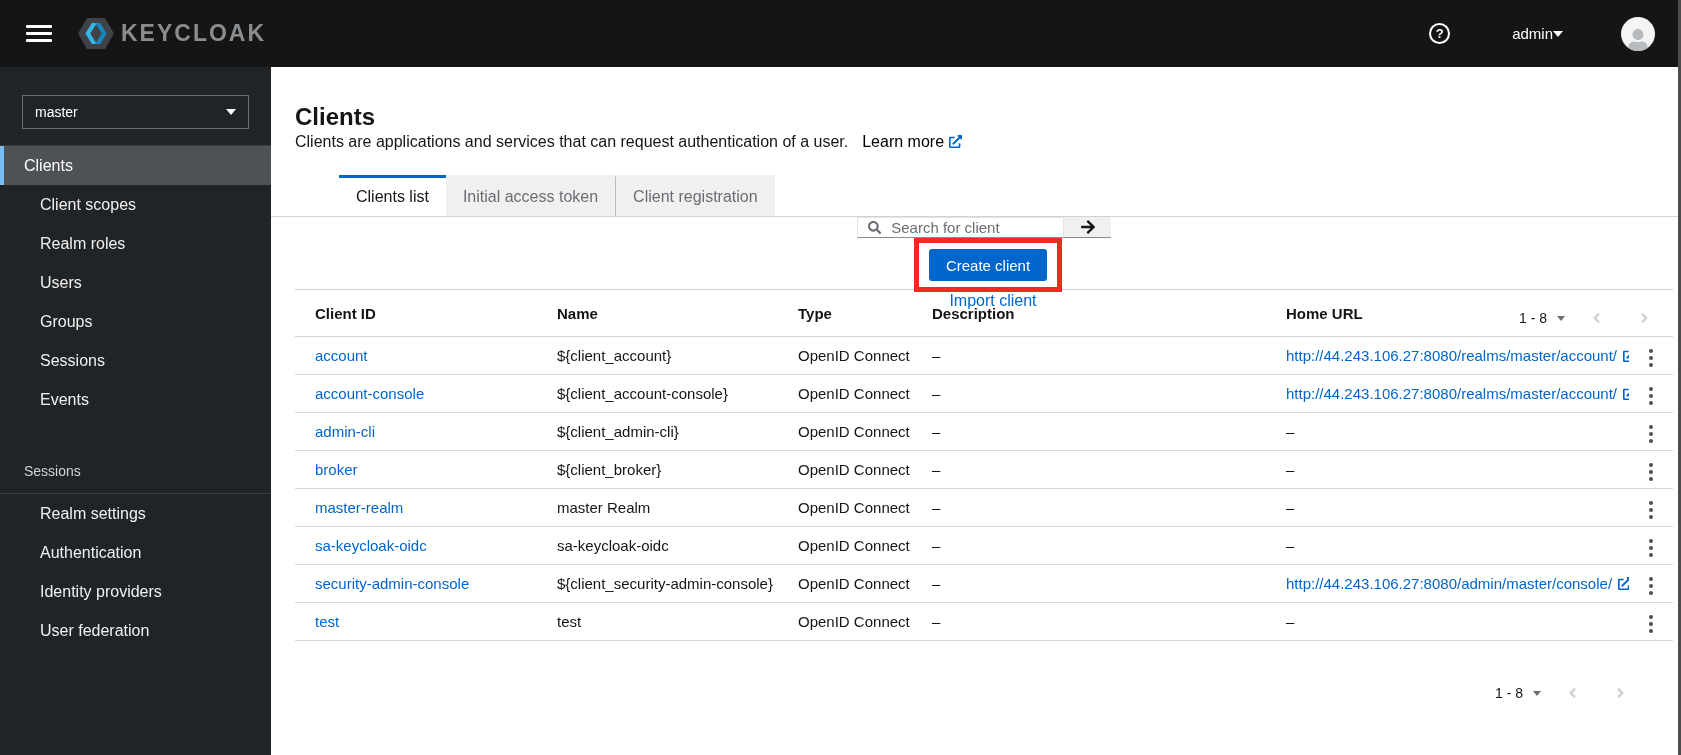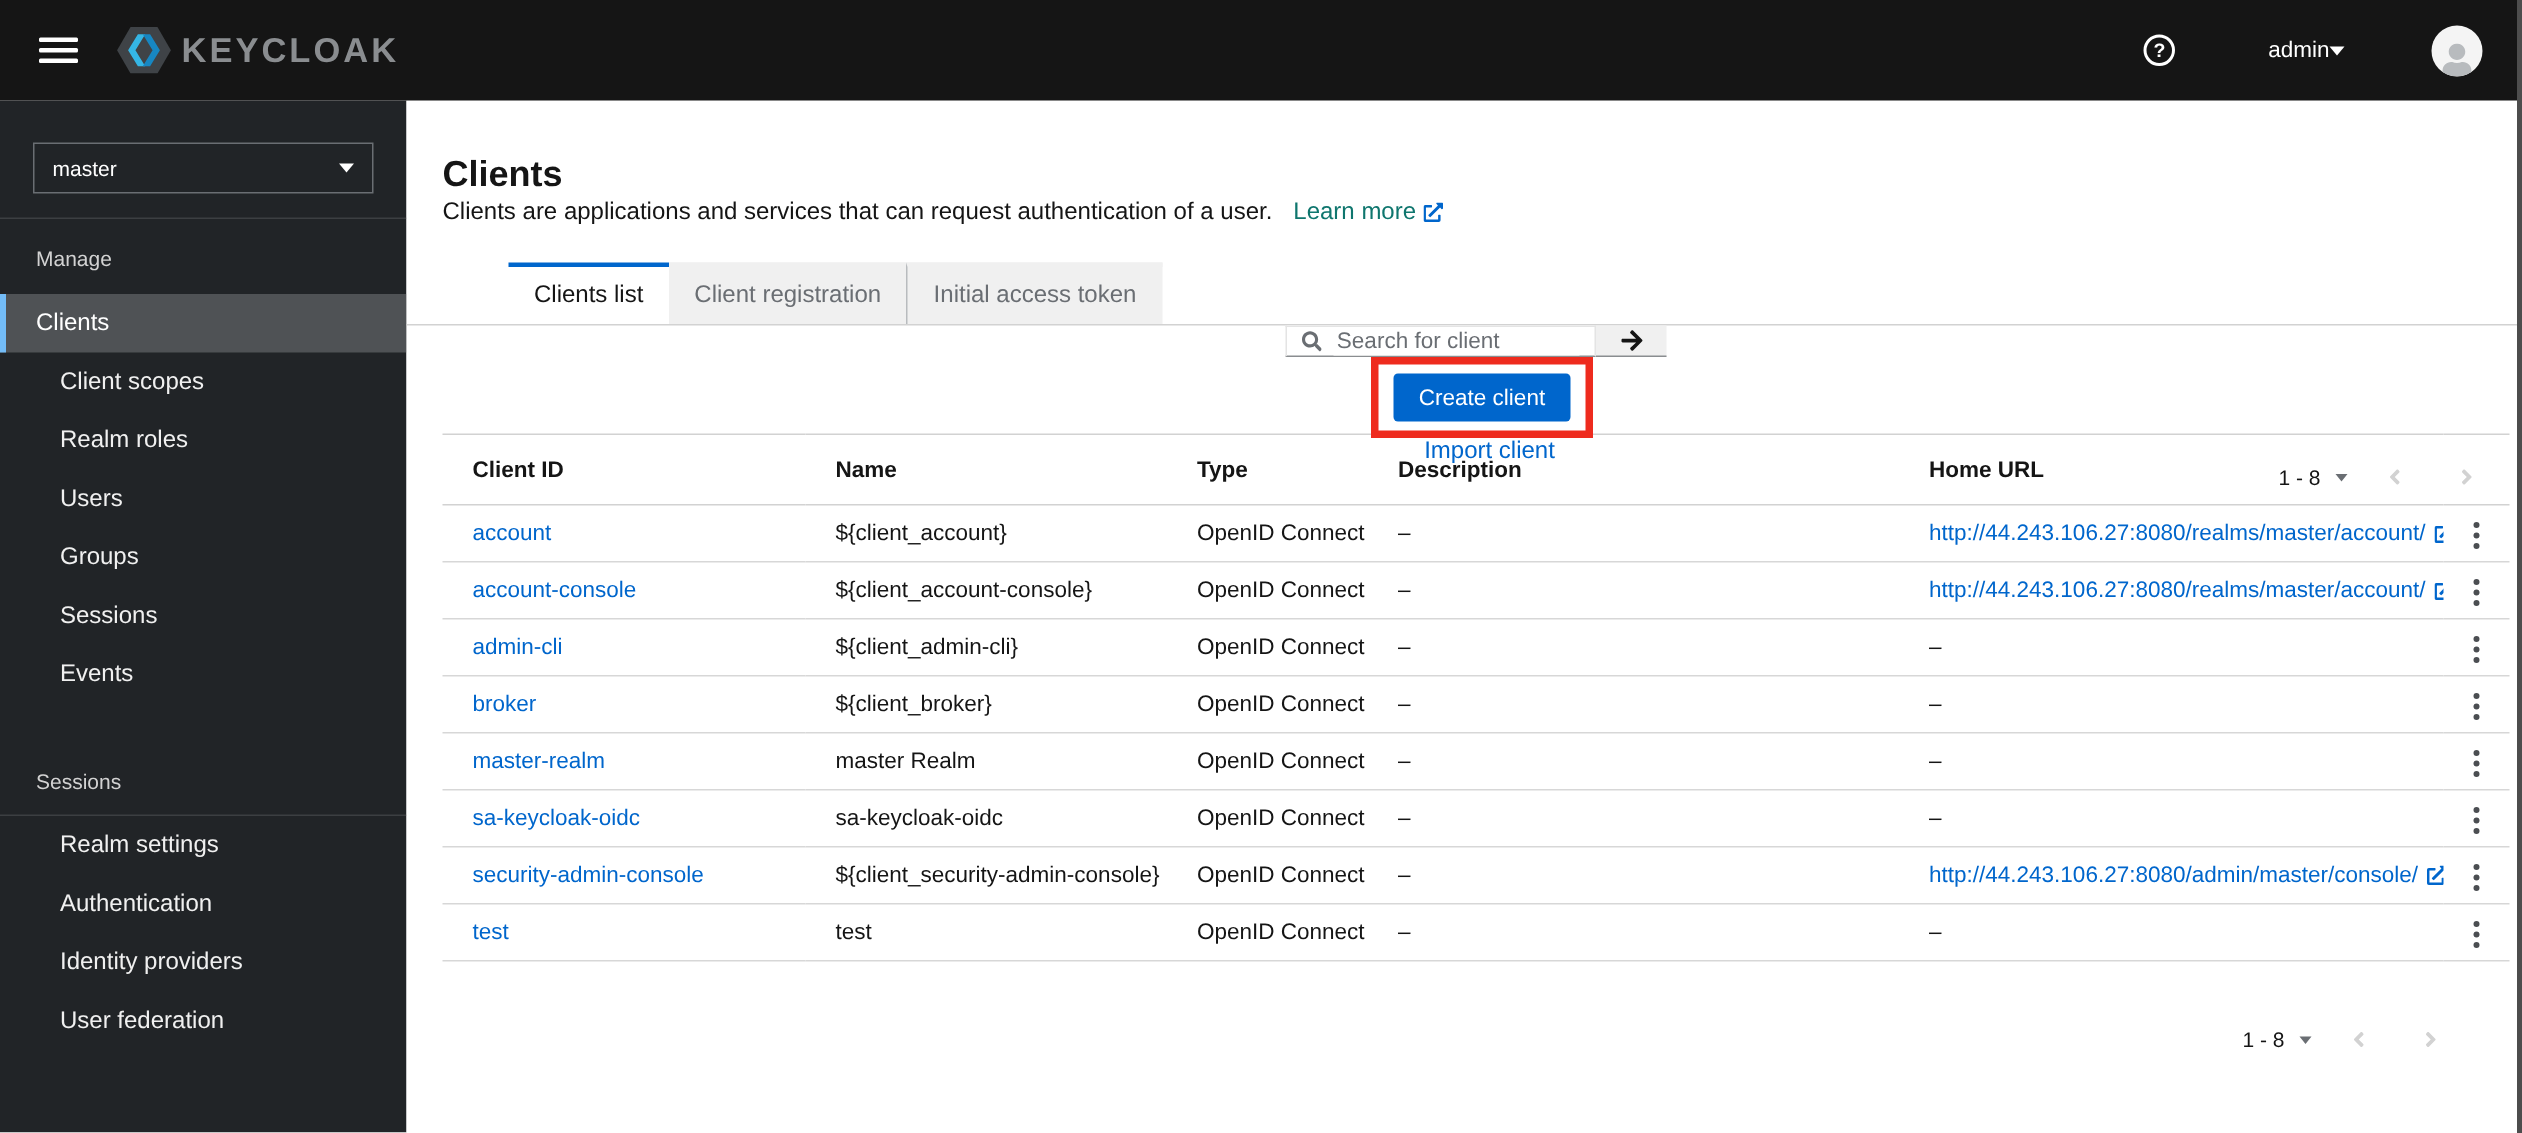--- a/index.html
+++ b/index.html
@@ -35,21 +35,21 @@
   .nav-group-title { padding:18px 24px 16px 24px; font-size:14px; color:#d2d2d2; }
   .nav-group.configure { margin-top:26px; }
   .nav-group.configure .nav-group-title { padding-bottom:14px; border-bottom:1px solid #3c3f42; }
   .nav-item { height:39px; line-height:39px; padding-left:40px; font-size:16px; color:#f0f0f0; cursor:pointer; }
   .nav-item.selected { background:#4f5255; border-left:4px solid #73bcf7; padding-left:20px; color:#fff; }
   
   .main { flex:1; background:#fff; padding:0 8px 0 24px; position:relative; overflow:hidden; }
   .page-header { padding-top:36px; }
   .page-title { font-size:24px; font-weight:600; line-height:28px; }
   .page-subtitle { margin-top:7px; font-size:16px; line-height:21px; }
-  .learn-more { color:#0f766e; text-decoration:none; margin-left:14px; display:inline-flex; align-items:center; gap:5px; cursor:pointer; }
+  .learn-more { color:#000000; text-decoration:none; margin-left:14px; display:inline-flex; align-items:center; gap:5px; cursor:pointer; }
   
   .tabs-row { margin:23px -8px 0 -24px; padding-left:68px; border-bottom:1px solid #d2d2d2; display:flex; height:42px;text-align:center; }
   .tab { display:flex; align-items:center; padding:0 17px; font-size:16px; cursor:pointer; }
   .tab.active { background:#fff; border-top:3px solid #0066cc; color:#151515; }
   .tab.inactive { background:#f0f0f0; color:#6a6e73; border-top:3px solid #f0f0f0; }
   .tab.inactive + .tab.inactive { border-left:1px solid #b8bbbe; }
   
   .toolbar { height:72px; display:flex; align-items:center;flex-direction:column; }
   .search-group { display:flex; align-items:stretch; height:36px; }
   .search-input-wrap { width:207px; background:#fff; border:1px solid #e4e4e4; border-bottom:1px solid #8a8d90;
@@ -119,21 +119,20 @@
 
 <div class="layout">
   <nav class="sidebar">
     <div class="realm-box">
       <span class="realm-name">master</span>
       <span class="caret-down"></span>
     </div>
     <div class="sidebar-divider"></div>
 
     <div class="nav-group">
-      <div class="nav-group-title">Manage</div>
       <div class="nav-item selected">Clients</div>
       <div class="nav-item">Client scopes</div>
       <div class="nav-item">Realm roles</div>
       <div class="nav-item">Users</div>
       <div class="nav-item">Groups</div>
       <div class="nav-item">Sessions</div>
       <div class="nav-item">Events</div>
     </div>
 
     <div class="nav-group configure">
@@ -153,22 +152,22 @@
             <span>Learn more</span>
             <svg width="13" height="13" viewBox="0 0 512 512" fill="#0066cc">
               <path d="M432 320h-32a16 16 0 0 0-16 16v112H64V128h144a16 16 0 0 0 16-16V80a16 16 0 0 0-16-16H48a48 48 0 0 0-48 48v352a48 48 0 0 0 48 48h352a48 48 0 0 0 48-48V336a16 16 0 0 0-16-16zM488 0H360c-21.37 0-32.05 25.91-17 41l35.73 35.73L135 320.37a24 24 0 0 0 0 34L157.67 377a24 24 0 0 0 34 0L435.28 133.32 471 169c15 15 41 4.5 41-17V24a24 24 0 0 0-24-24z"></path>
             </svg>
           </a>
       </p>
     </div>
 
     <div class="tabs-row">
       <div class="tab active">Clients list</div>
+      <div class="tab inactive">Initial access token</div>
       <div class="tab inactive">Client registration</div>
-      <div class="tab inactive">Initial access token</div>
     </div>
 
     <div class="toolbar">
       <div class="search-group">
         <div class="search-input-wrap">
           <svg width="15" height="15" viewBox="0 0 512 512" fill="#6a6e73">
               <path d="M505 442.7L405.3 343c-4.5-4.5-10.6-7-17-7H372c27.6-35.3 44-79.7 44-128C416 93.1 322.9 0 208 0S0 93.1 0 208s93.1 208 208 208c48.3 0 92.7-16.4 128-44v16.3c0 6.4 2.5 12.5 7 17l99.7 99.7c9.4 9.4 24.6 9.4 33.9 0l28.3-28.3c9.4-9.4 9.4-24.6 0-33.9zM208 336c-70.7 0-128-57.2-128-128 0-70.7 57.2-128 128-128 70.7 0 128 57.2 128 128 0 70.7-57.2 128-128 128z"></path>
             </svg>
           <input type="text" placeholder="Search for client" style="">
         </div>

